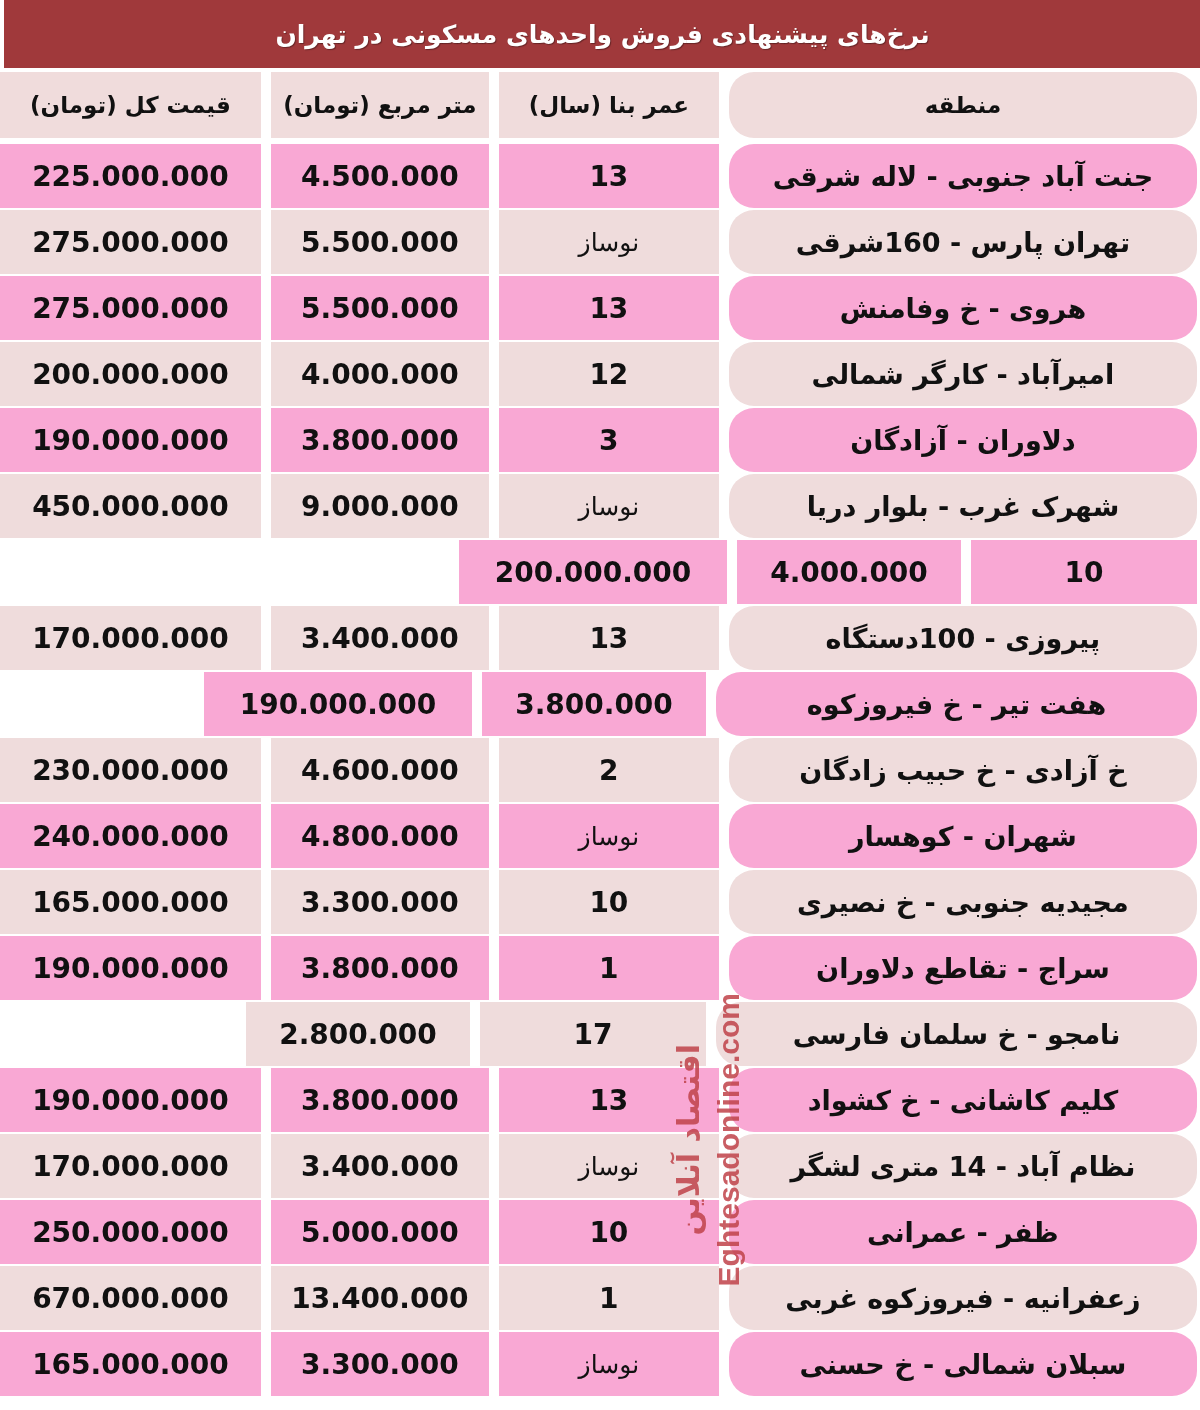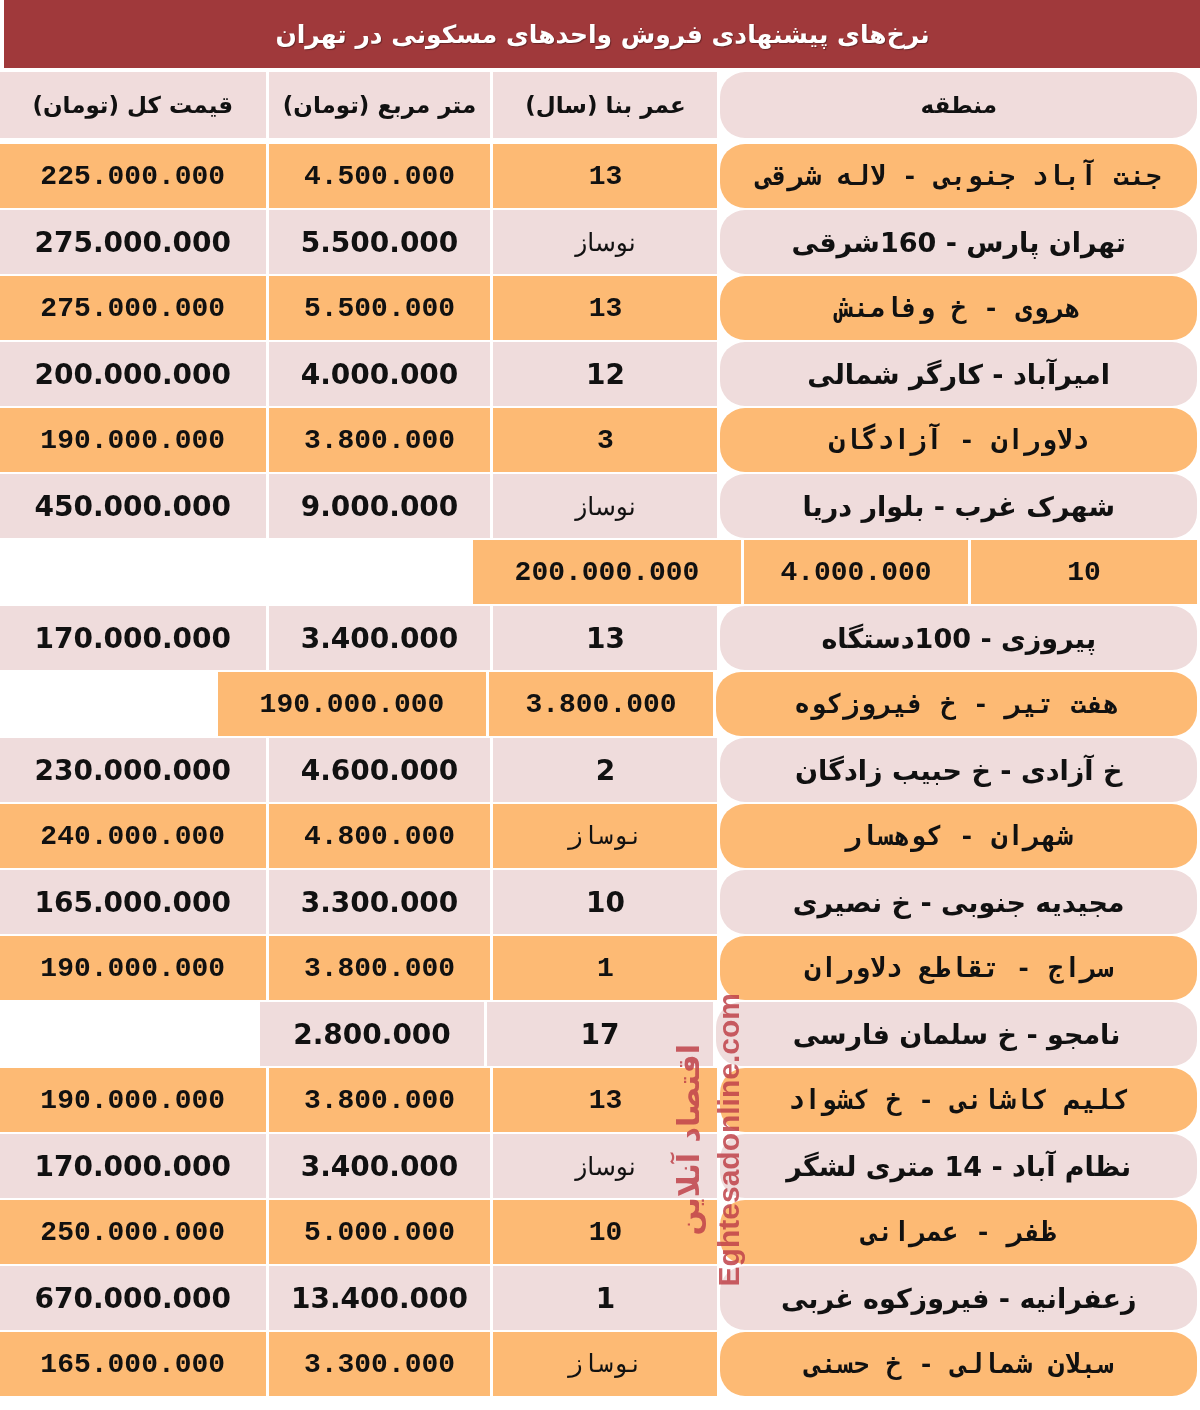--- a/index.html
+++ b/index.html
@@ -8,27 +8,27 @@
   .title-bar { position: absolute; left: 4px; top: 0; width: 1197px; height: 68px;
                background: #a0393b; color: #ffffff; display: flex;
                align-items: center; justify-content: center;
                font-weight: bold; font-size: 25px; direction: rtl;
                text-shadow: 1px 1px 1px rgba(0,0,0,0.35); }
   .table { position: absolute; left: 0; top: 72px; width: 1197px; }
   .row { display: flex; flex-direction: row-reverse; height: 64px; margin-bottom: 2px; }
   .row.header { height: 66px; margin-bottom: 6px; }
   .cell { display: flex; align-items: center; justify-content: center;
           color: #111111; font-weight: bold; box-sizing: border-box; }
-  .cell + .cell { margin-right: 3px; }
+  .cell + .cell { margin-right: 10px; }
   .c-region { width: 481px; font-size: 27px; direction: rtl; border-radius: 25px; }
   .c-age { width: 226px; font-size: 28px; }
   .c-sqm { width: 224px; font-size: 28px; }
   .c-total { width: 268px; font-size: 28px; }
   .row.header .cell { background: #f0dcdc; font-size: 23px; direction: rtl; }
-  .row.odd .cell { background: #fdba74; font-family: Liberation Mono, monospace; }
+  .row.odd .cell { background: #f9a8d4; }
   .row.even .cell { background: #efdcdc; }
   .newbuild { font-weight: normal; font-family: "DejaVu Serif", serif; font-size: 25px; direction: rtl; }
   .watermark { position: absolute; left: 648px; top: 960px; width: 120px; height: 360px;
                display: flex; flex-direction: row; gap: 6px; align-items: center; justify-content: center; }
   .wm-text { writing-mode: vertical-rl; transform: rotate(180deg); color: #c0434a;
              font-weight: bold; opacity: 0.85; white-space: nowrap; }
   .wm-fa { font-size: 30px; direction: rtl; }
   .wm-en { font-size: 30px; font-family: "Liberation Sans", sans-serif; }
 </style>
 </head>

